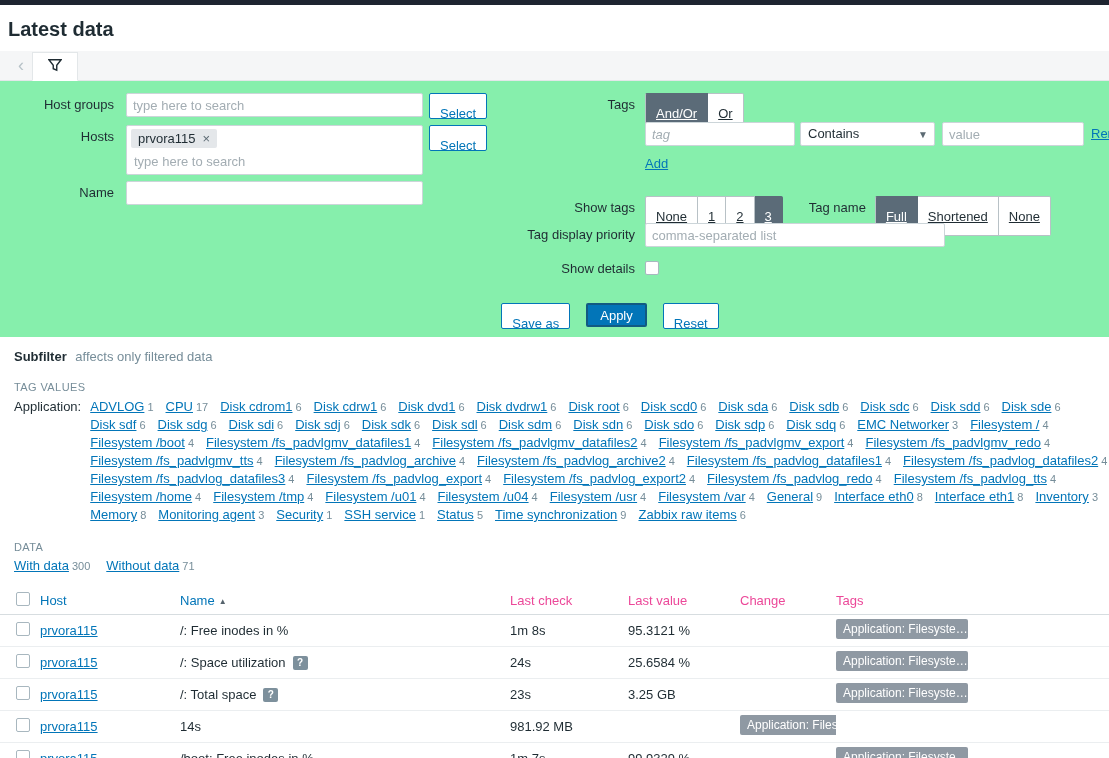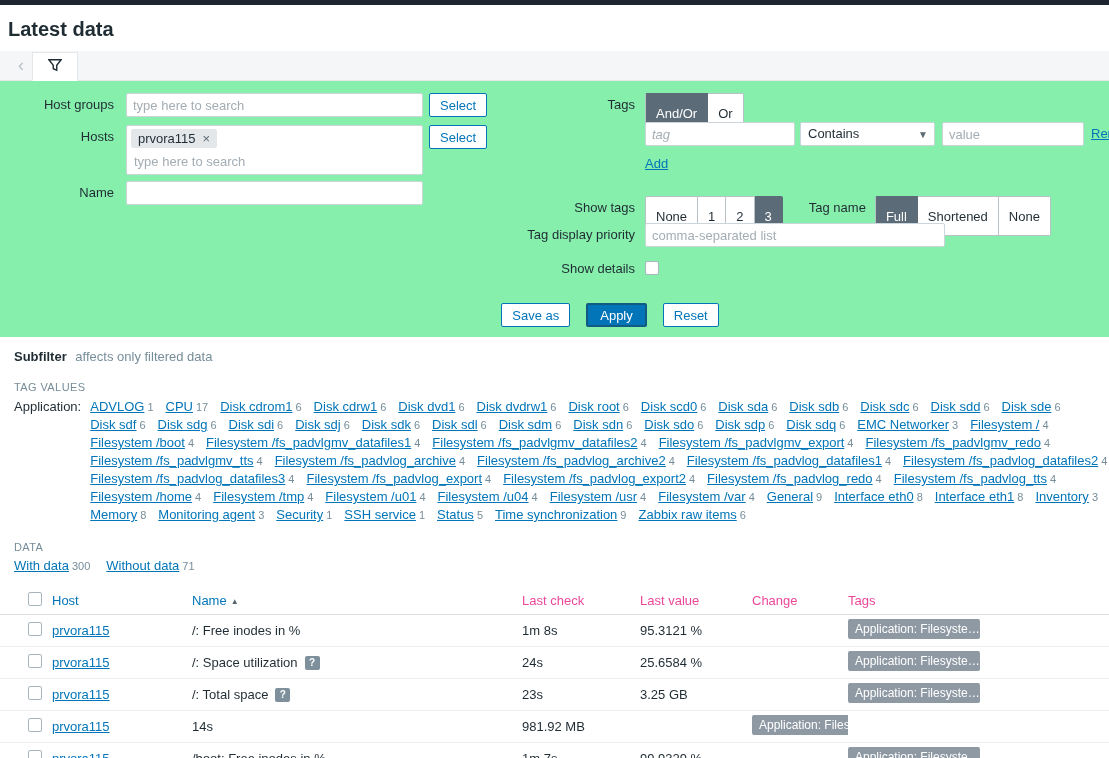--- a/index.html
+++ b/index.html
@@ -17,29 +17,29 @@
   .nav-chevron { width:22px; height:29px; display:flex; align-items:center; justify-content:center; color:#b7c2c8; font-size:18px; cursor:default; }
   .filter-tab { width:46px; height:29px; background:#fff; border:1px solid #e3e7e9; border-bottom:1px solid #fff; margin-bottom:-1px; display:flex; align-items:center; justify-content:center; cursor:pointer; }
 
   
   .filter-body { position:relative; height:256px; background:#86efac; }
   .frow { position:absolute; display:flex; align-items:flex-start; }
   .flabel { width:126px; text-align:right; padding-right:12px; color:#1f2c33; line-height:24px; flex:none; }
   .rlabel { width:265px; text-align:right; padding-right:10px; color:#1f2c33; line-height:24px; flex:none; }
   .input { border:1px solid #ccd5d9; border-radius:2px; height:24px; padding:0 6px; font:13px "Liberation Sans", sans-serif; color:#1f2c33; background:#fff; outline:none; }
   .input::placeholder { color:#a3adb3; }
-  .btn { height:24px; padding:4px 10px; border-radius:2px; font:13px "Liberation Sans", sans-serif; cursor:pointer; }
+  .btn { height:24px; padding:12px 10px; border-radius:2px; font:13px "Liberation Sans", sans-serif; cursor:pointer; }
   .btn-alt { background:#fff; border:1px solid #0275b8; color:#0275b8; }
   .btn-primary { background:#0275b8; border:2px solid #115a82; color:#fff; padding:0 12px; }
   .ms { width:297px; min-height:48px; border:1px solid #ccd5d9; border-radius:2px; padding:3px 4px; background:#fff; }
   .chip { display:inline-flex; align-items:center; gap:7px; background:#e4e7ea; color:#1f2c33; border-radius:2px; padding:2px 7px; font-size:13px; }
   .chip-x { color:#5c6a73; cursor:pointer; font-size:13px; line-height:1; }
   .ms-ph { display:block; color:#a3adb3; margin:6px 0 2px 3px; }
   .seg { display:inline-flex; }
-  .seg-btn { height:40px; padding:2px 10px; background:#fff; border:1px solid #b8c1c6; border-left:none; font:13px "Liberation Sans", sans-serif; color:#1f2c33; cursor:pointer; }
+  .seg-btn { height:40px; padding:2px 10px; background:#fff; border:1px solid #b8c1c6; border-left:none; font:13px "Liberation Sans", sans-serif; color:#1f2c33; cursor:pointer;text-decoration:underline; }
   .seg-btn:first-child { border-left:1px solid #b8c1c6; border-radius:2px 0 0 2px; }
   .seg-btn:last-child { border-radius:0 2px 2px 0; }
   .seg-selected { background:#5b6b78; border-color:#5b6b78; color:#fff; }
   .sel { position:relative; width:135px; height:24px; border:1px solid #ccd5d9; border-radius:2px; background:#fff; line-height:22px; padding:0 20px 0 7px; cursor:pointer; }
   .sel-caret { position:absolute; right:6px; top:1px; color:#5c6a73; font-size:10px; line-height:22px; }
   .checkbox { display:inline-block; width:14px; height:14px; border:1px solid #a8b7bf; border-radius:2px; background:#fff; cursor:pointer; }
   .btn-row { position:absolute; top:222px; left:0; width:1220px; display:flex; justify-content:center; gap:16px; }
 
   
   .subfilter-head { margin:12px 0 0 14px; }
@@ -49,21 +49,21 @@
   .sf-row { display:flex; margin:0 0 0 14px; width:1140px; line-height:18px; }
   .sf-group-label { flex:none; margin-right:9px; color:#1f2c33; }
   .sf-items { width:1040px; }
   .sf-item { display:inline-block; margin-right:12px; white-space:nowrap; }
   .sf-count { color:#768d99; font-size:11px; margin-left:3px; }
   .data-links { margin:4px 0 0 14px; }
   .data-links .sf-item { margin-right:16px; }
 
   
   .table { margin-top:14px; }
-  .tr { display:grid; grid-template-columns:40px 140px 330px 118px 112px 96px 1fr; align-items:center; height:32px; border-bottom:1px solid #ebeef0;padding-left:12px; }
+  .tr { display:grid; grid-template-columns:40px 140px 330px 118px 112px 96px 1fr; align-items:center; height:32px; border-bottom:1px solid #ebeef0; }
   .tr-head { height:28px; border-bottom:1px solid #d7dde0; }
   .td { padding-right:8px; overflow:hidden; white-space:nowrap; }
   .td-check { padding-left:16px; }
   .th { font-size:13px; }
   .th-gray { color:#ec4899; }
   .th a { text-decoration:none; }
   .sort-arrow { font-size:8px; color:#55636c; margin-left:4px; vertical-align:1px; }
   .hint { display:inline-flex; align-items:center; justify-content:center; width:15px; height:14px; background:#7d909c; color:#fff; border-radius:2px; font-size:10px; font-weight:bold; margin-left:7px; vertical-align:1px; cursor:pointer; }
   .tagchip { display:inline-block; background:#8f99a3; color:#fff; border-radius:2px; padding:3px 7px; font-size:12px; max-width:132px; overflow:hidden; white-space:nowrap; }
 </style>

